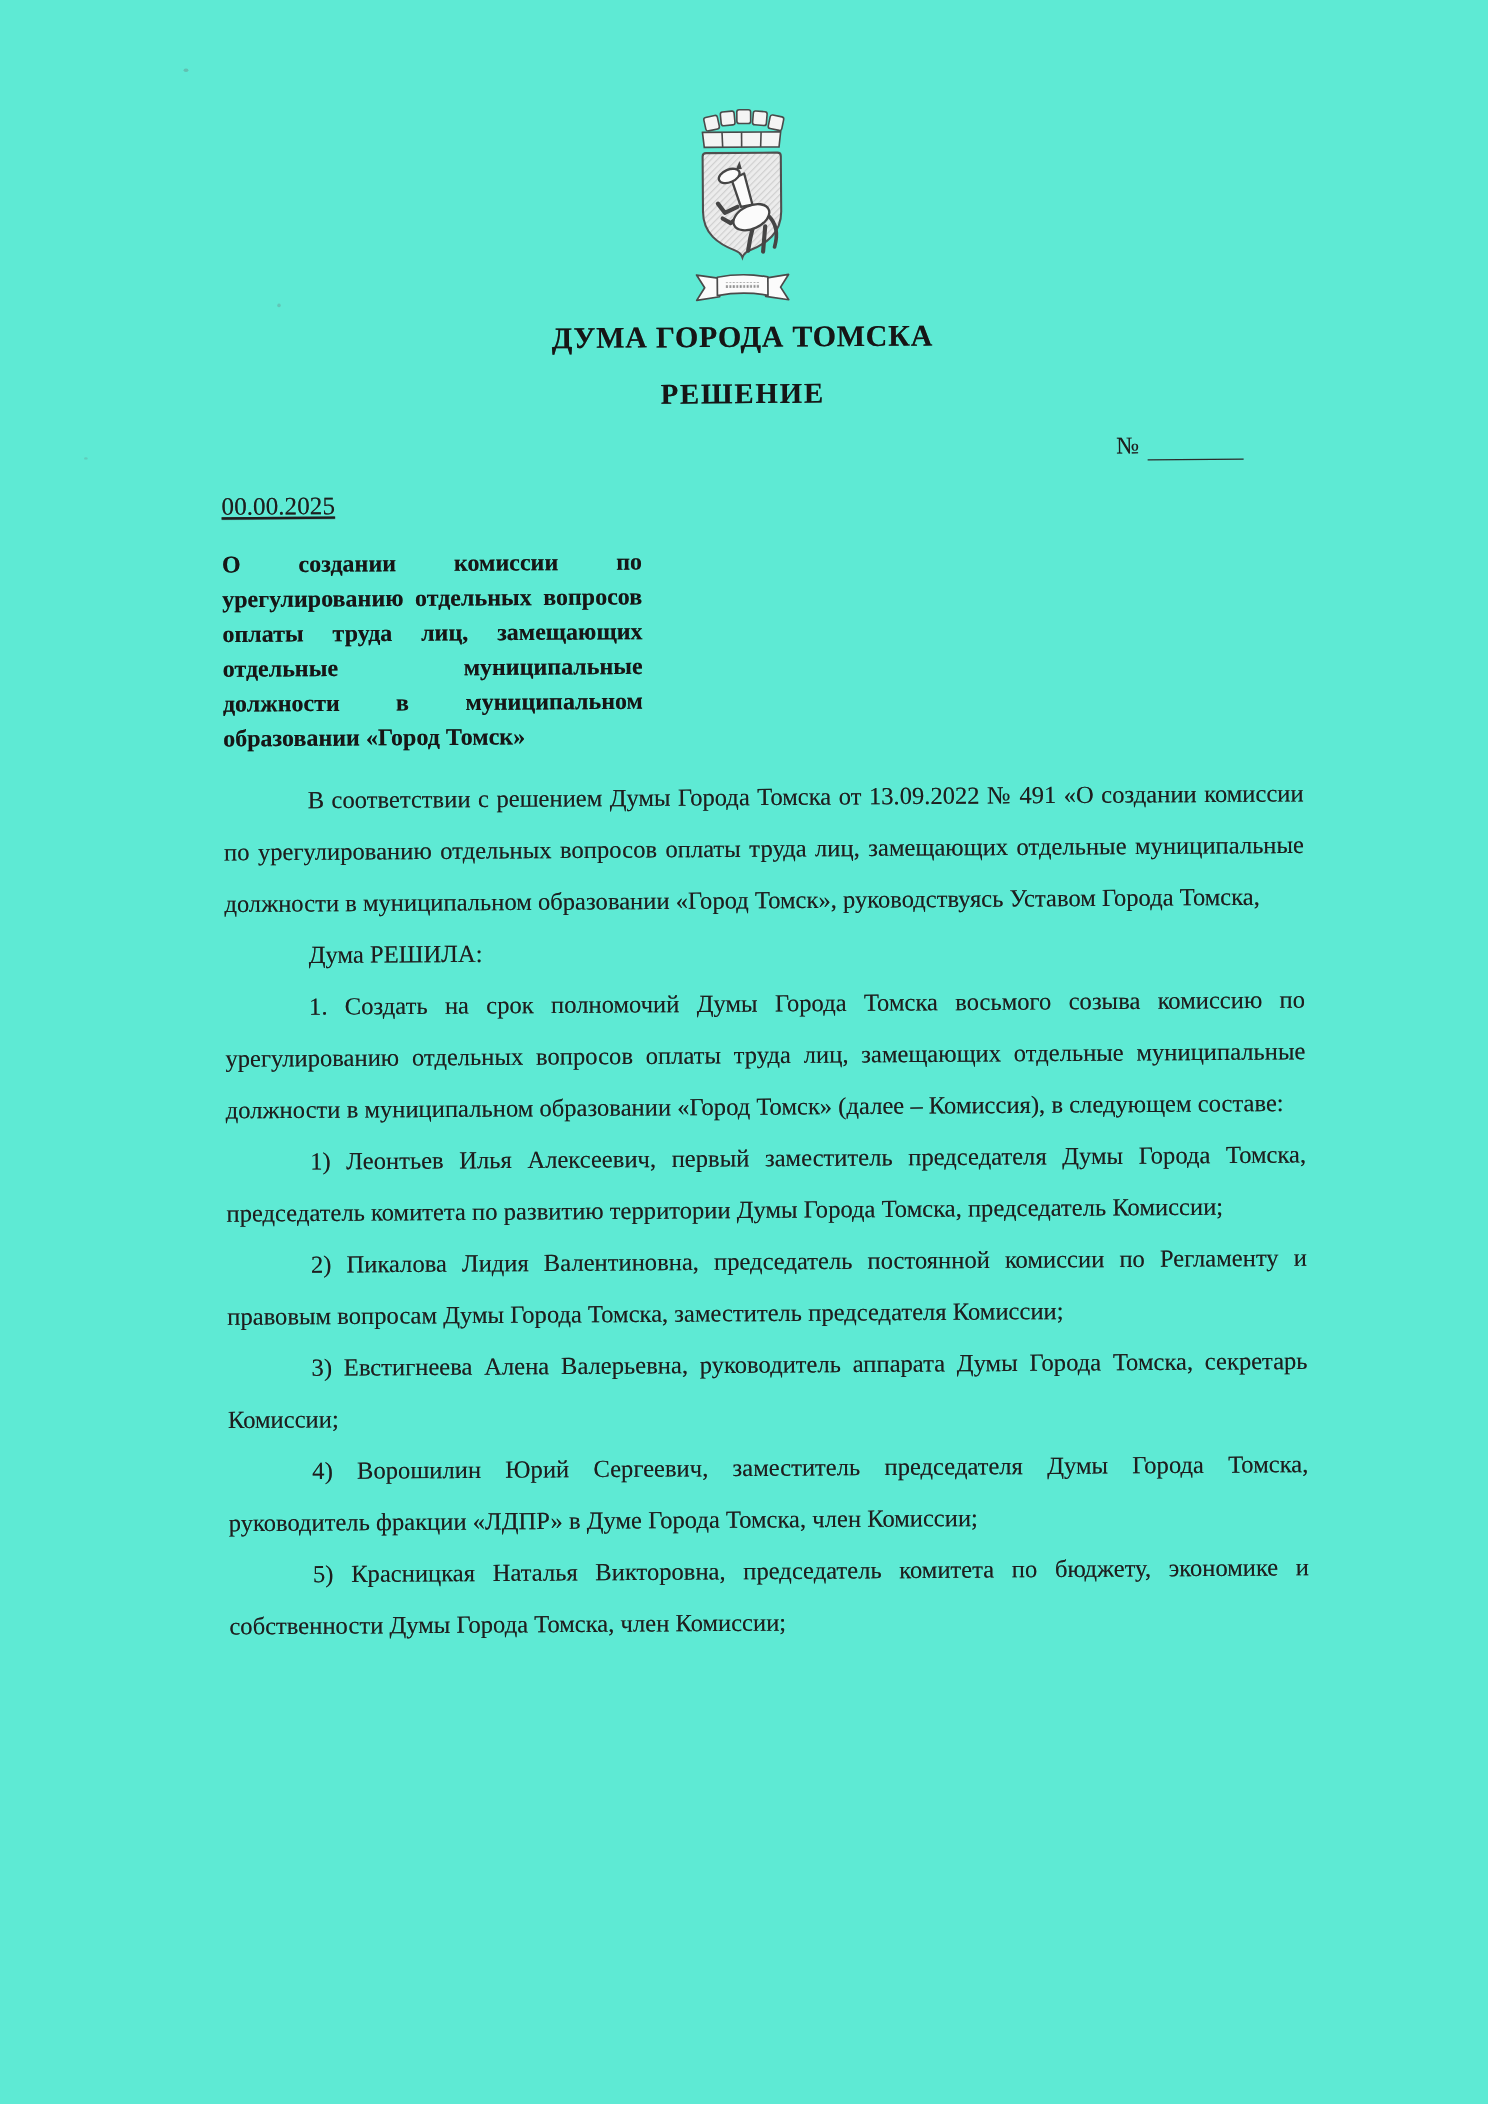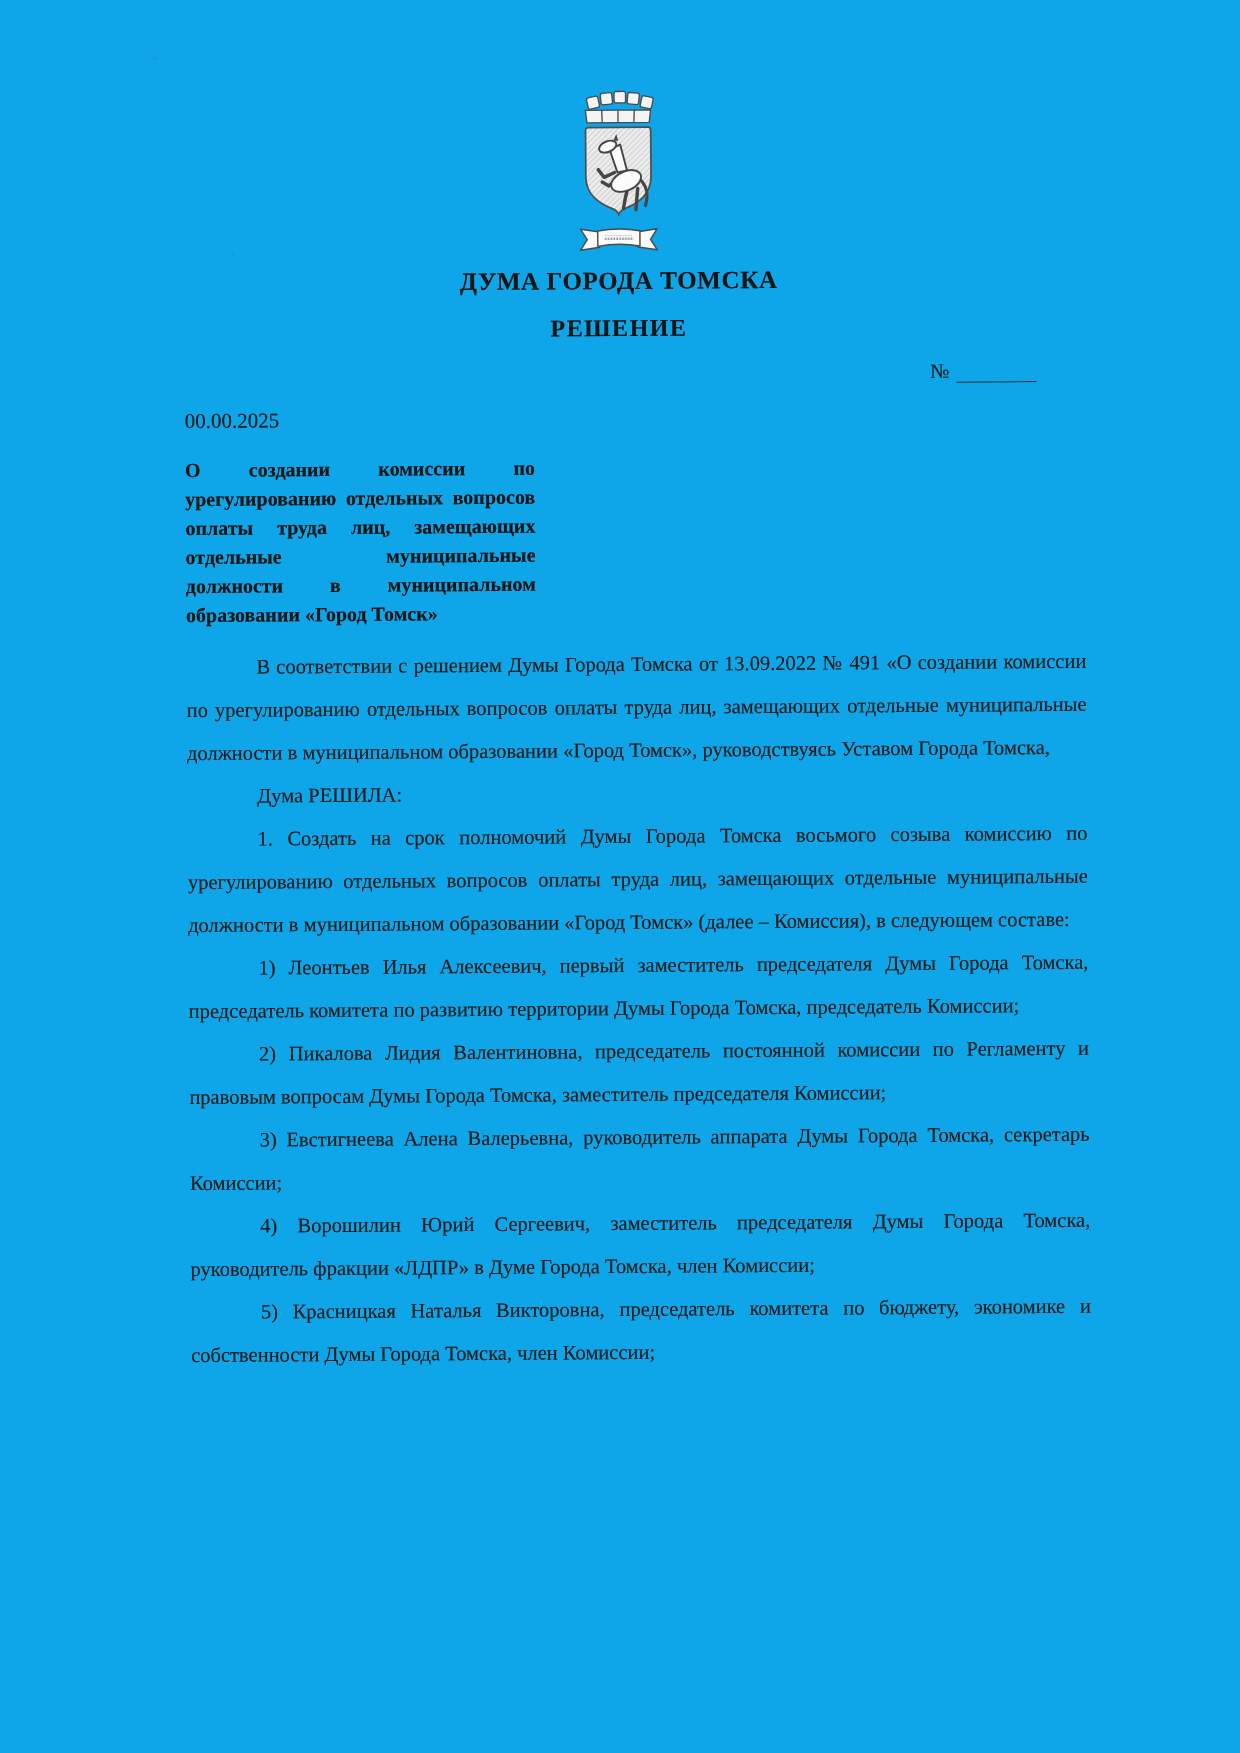--- a/index.html
+++ b/index.html
@@ -6,21 +6,21 @@
   body {
     width: 1240px; height: 1753px;
     background: #ffffff;
     font-family: "Liberation Serif", "DejaVu Serif", serif;
     color: #1e1e1e;
     position: relative;
     overflow: hidden;
   }
   .page {
     position: absolute; inset: 0;
-    background: #0ea5e9;
+    background: #5eead4;
     text-shadow: 0 0 0.55px rgba(35,35,35,0.6);
   }
   .tilt {
     transform: rotate(-0.4deg);
     transform-origin: 50% 30%;
   }
   .crest-wrap { margin-top: 88px; text-align: center; }
   .crest-wrap svg { display: inline-block; }
   .org-title {
     margin: 8px 0 0 0; text-align: center;
@@ -31,21 +31,21 @@
     margin: 16px 0 0 0; text-align: center;
     font-size: 24px; font-weight: bold; letter-spacing: 1.5px;
     line-height: 30px; color: #161616;
   }
   .content { margin-left: 185px; width: 900px; }
   .meta-row {
     margin-top: 18px;
     display: flex; justify-content: space-between; align-items: flex-start;
     height: 70px;
   }
-  .doc-date { font-size: 21px; padding-top: 44px; line-height: 26px; }
+  .doc-date { font-size: 21px; padding-top: 44px; line-height: 26px; text-decoration: underline; }
   .doc-number { font-size: 20px; line-height: 24px; margin-right: 48px; display: flex; align-items: flex-end; }
   .num-blank {
     display: inline-block; width: 80px; height: 20px;
     border-bottom: 1.6px solid #2c2c2c; margin-left: 7px;
   }
   .subject {
     margin: 22px 0 0 0; width: 350px;
     font-size: 20px; font-weight: bold; line-height: 29px;
     text-align: justify; color: #161616;
   }

